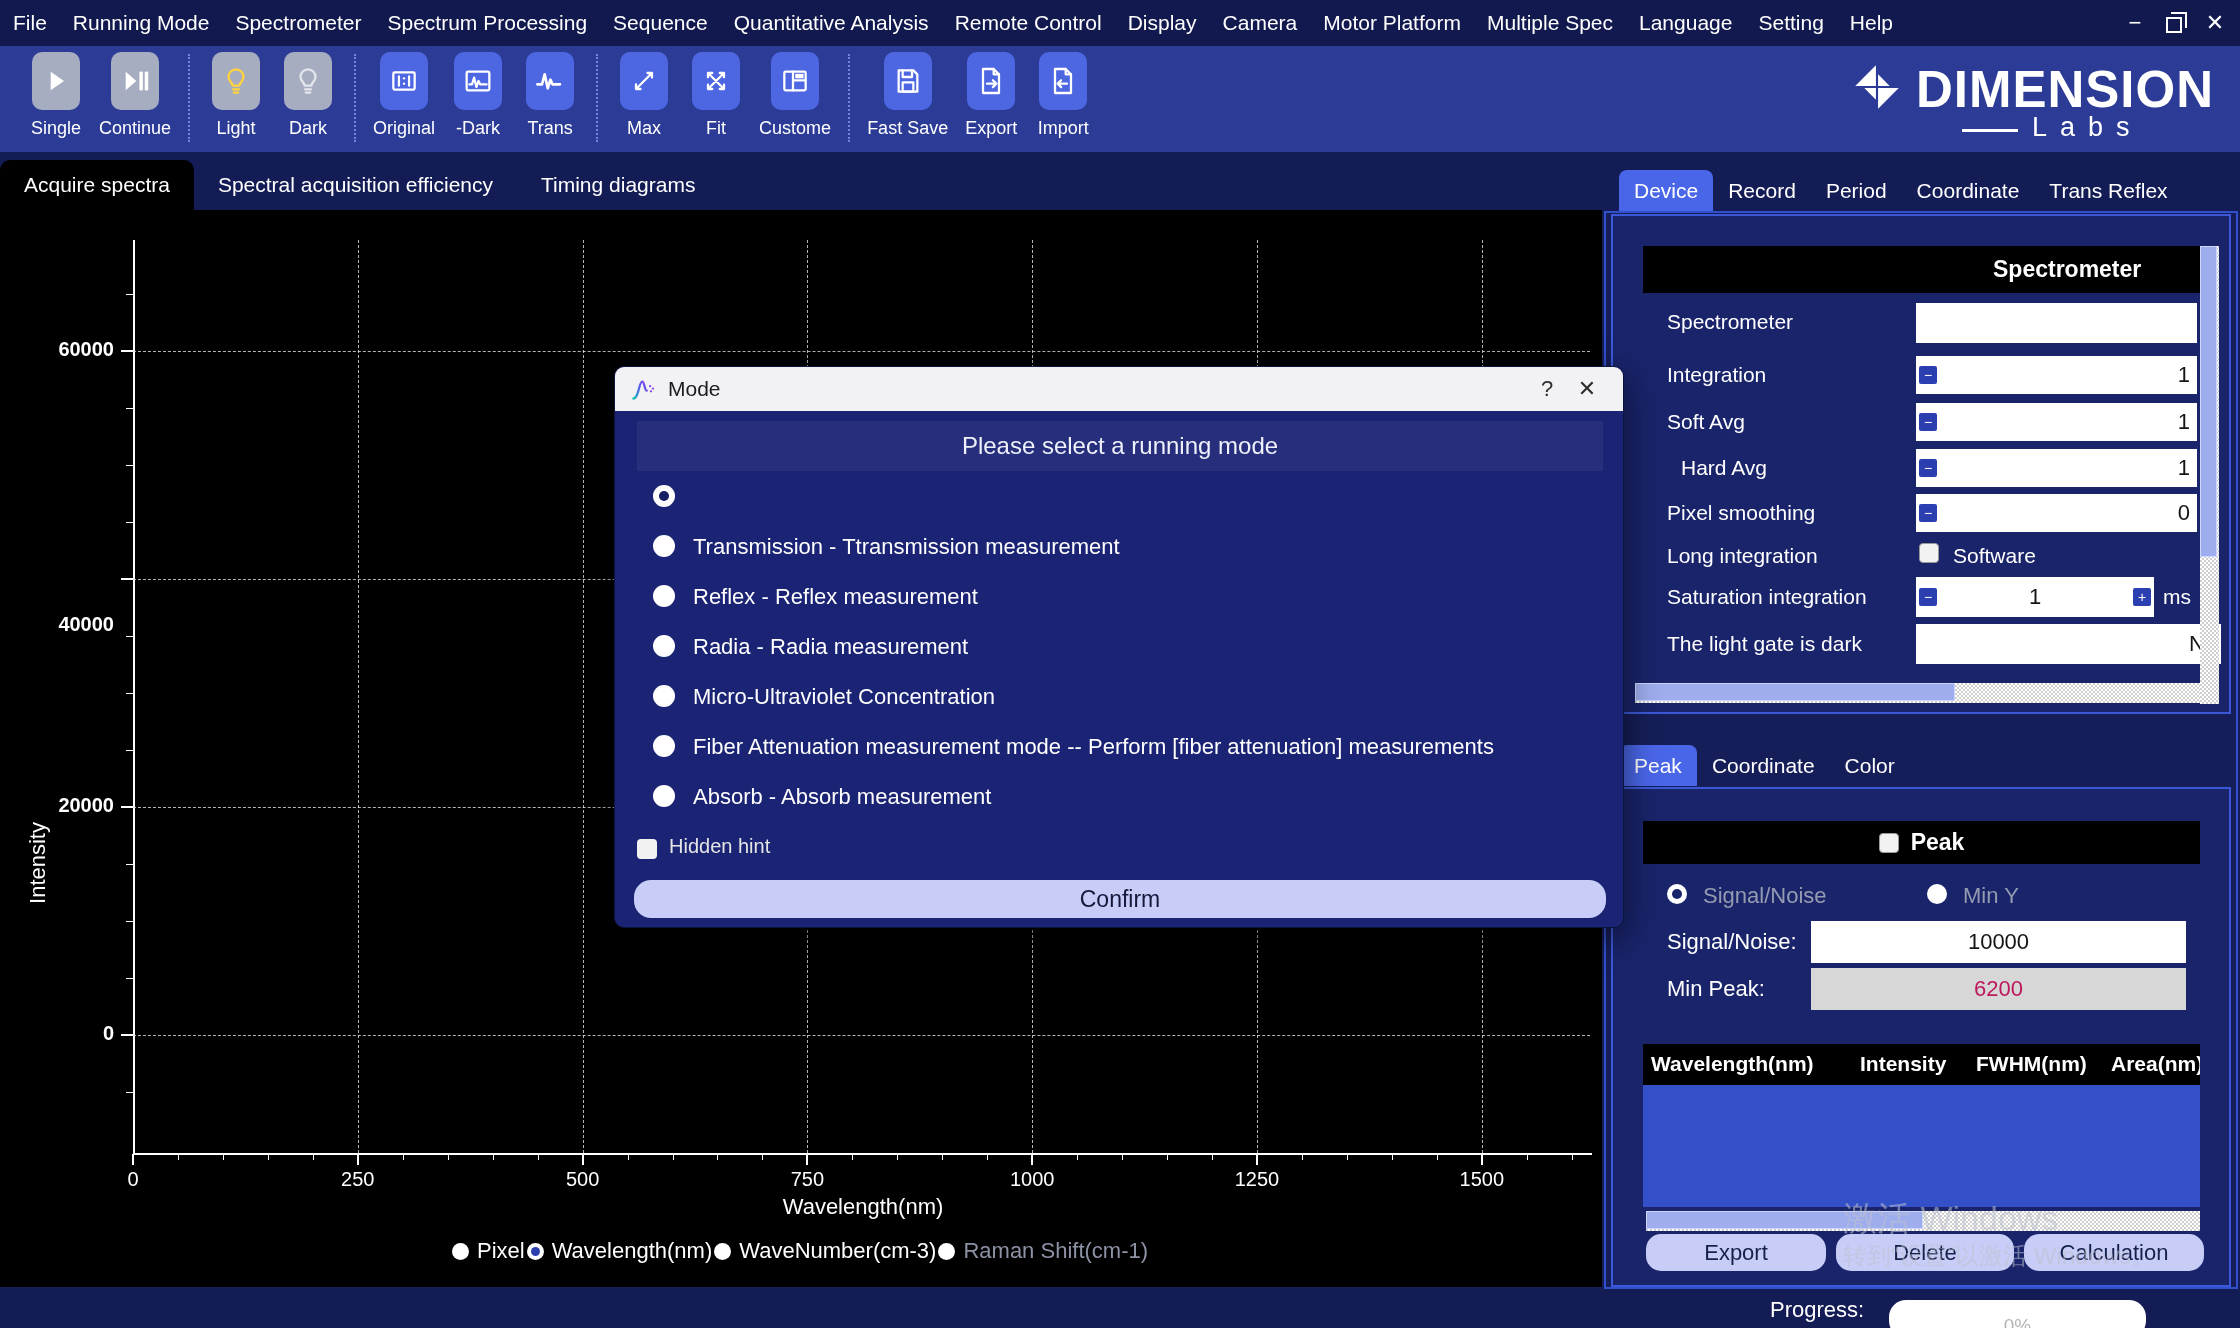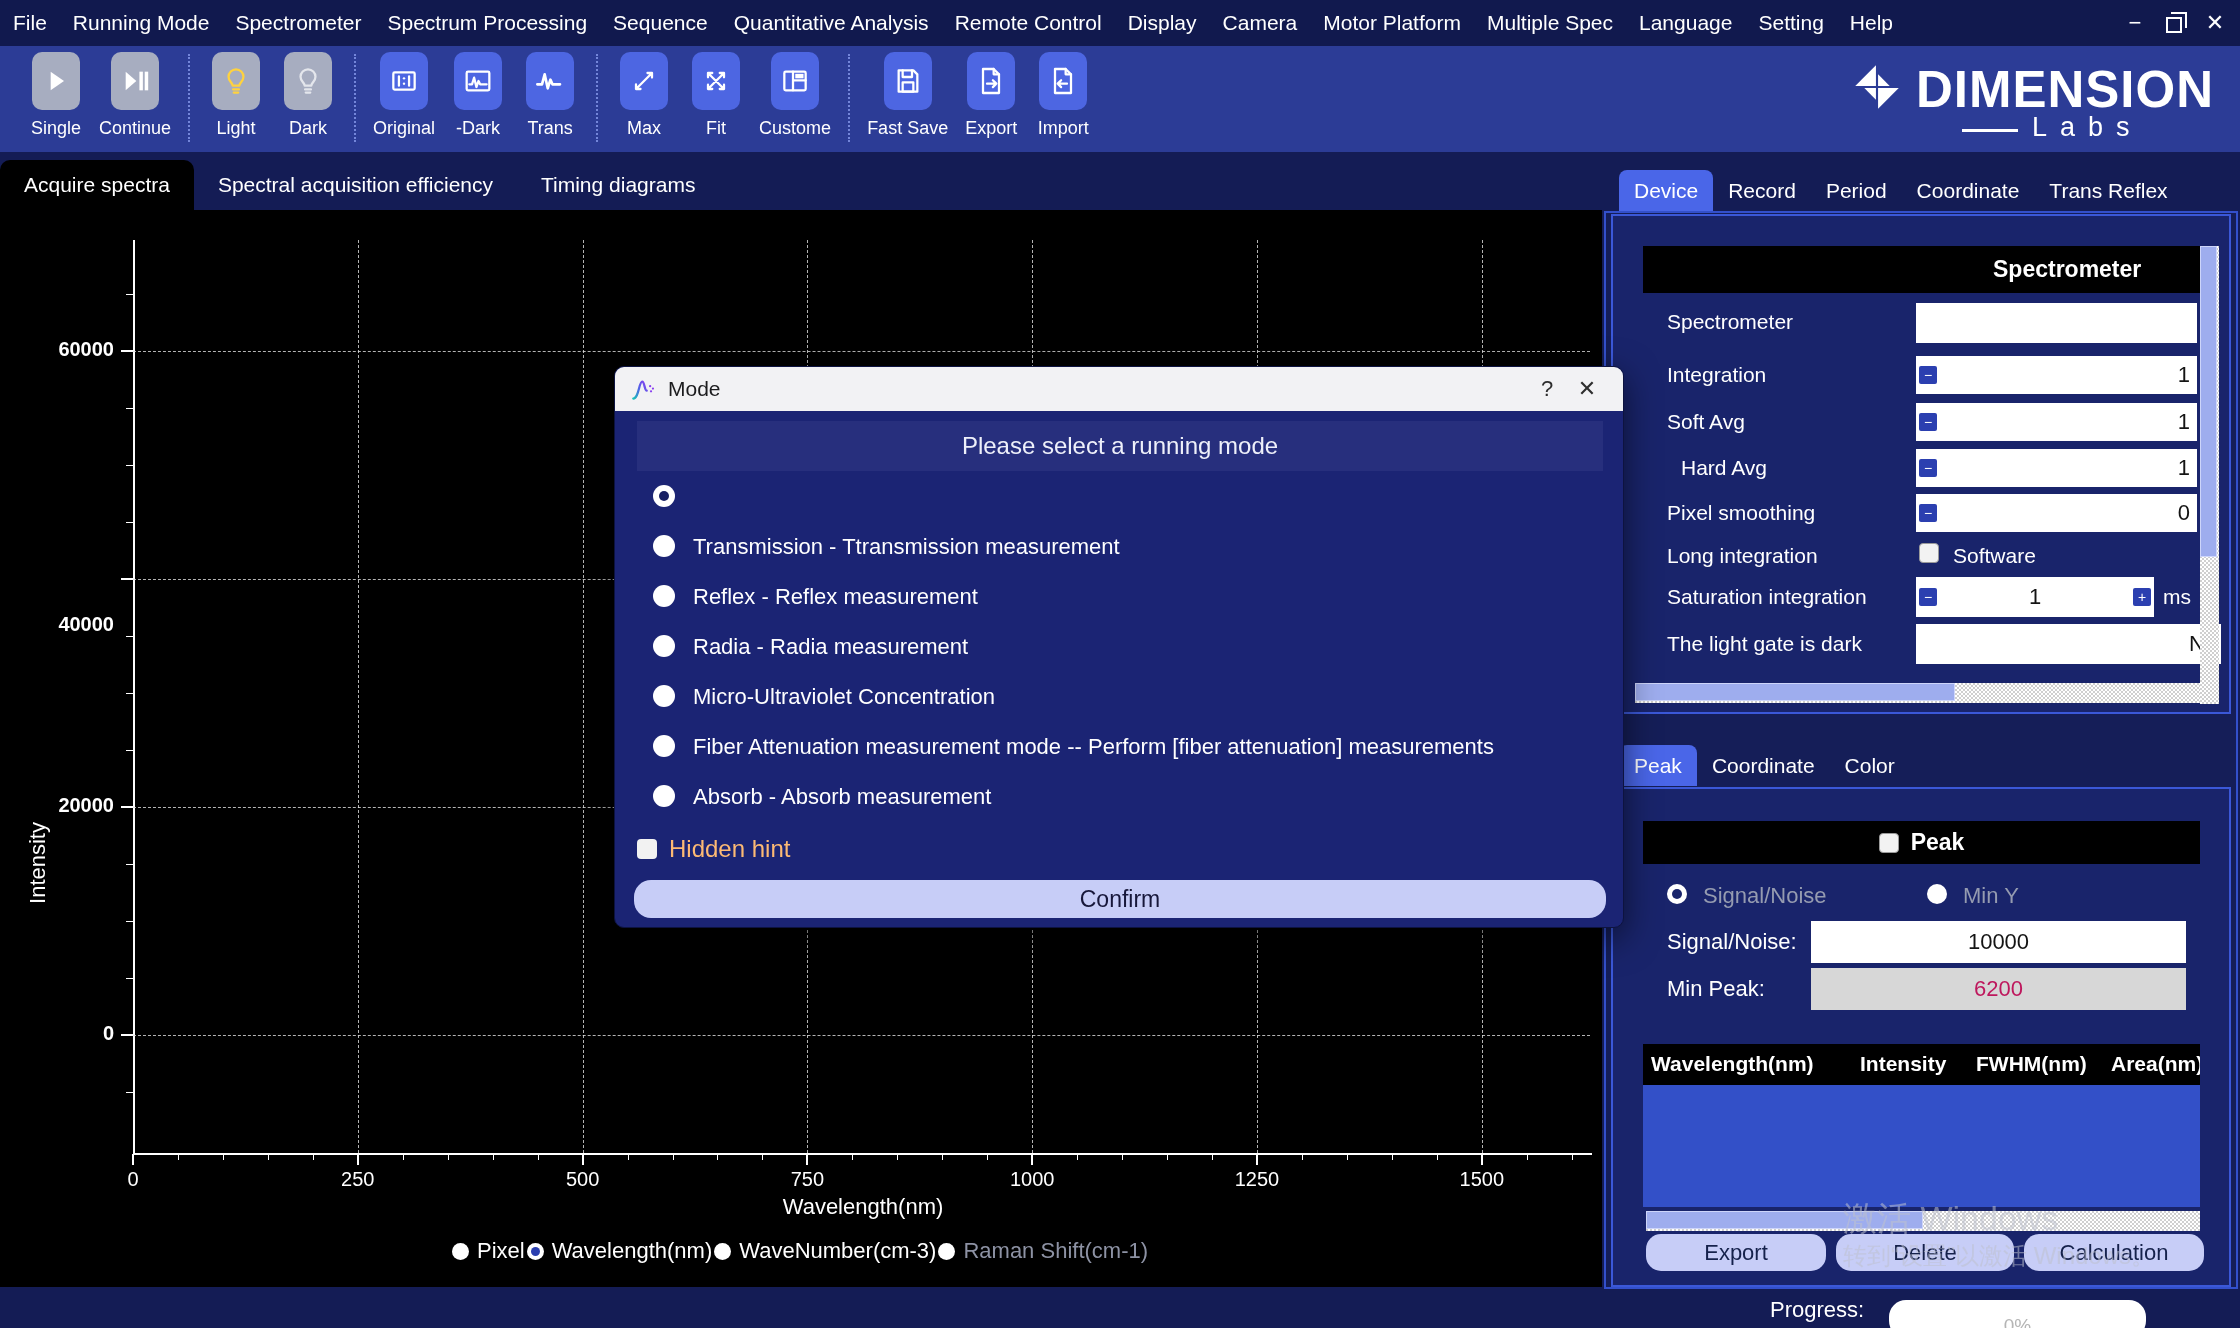--- a/index.html
+++ b/index.html
@@ -95,21 +95,21 @@
   .dtitle .dname { color:#1c1c1e; font-size:21px; margin-left:10px; }
   .dtitle .dspacer { flex:1; }
   .dtitle .dbtn { color:#2e2e2e; font-size:22px; width:40px; text-align:center; }
   .dband { position:absolute; left:22px; top:54px; width:966px; height:50px; background:#272f7d;
     color:#eef0fa; font-size:24px; display:flex; align-items:center; justify-content:center; }
   .dopt { position:absolute; left:0; width:100%; height:44px; }
   .dradio { position:absolute; left:38px; top:10px; width:22px; height:22px; border-radius:50%; background:#fff; }
   .dradio.on::after { content:""; position:absolute; left:6px; top:6px; width:10px; height:10px; border-radius:50%; background:#171f63; }
   .dopt-label { position:absolute; left:78px; top:9px; color:#fff; font-size:22px; white-space:nowrap; }
   .dhint-cb { position:absolute; left:22px; top:472px; width:20px; height:20px; background:#f2f2f2; border-radius:4px; }
-  .dhint-label { position:absolute; left:54px; top:468px; color:#fdba74; font-size:24px; }
+  .dhint-label { position:absolute; left:54px; top:468px; color:#e5e5e5; font-size:20px; }
   .dconfirm { position:absolute; left:19px; top:513px; width:972px; height:38px; background:#c7cdf7; border-radius:17px;
     color:#17173a; font-size:23px; display:flex; align-items:center; justify-content:center; }
 </style>
 </head>
 <body>
 
 <div class="menubar">
   <span class="mi">File</span>
   <span class="mi">Running Mode</span>
   <span class="mi">Spectrometer</span>

